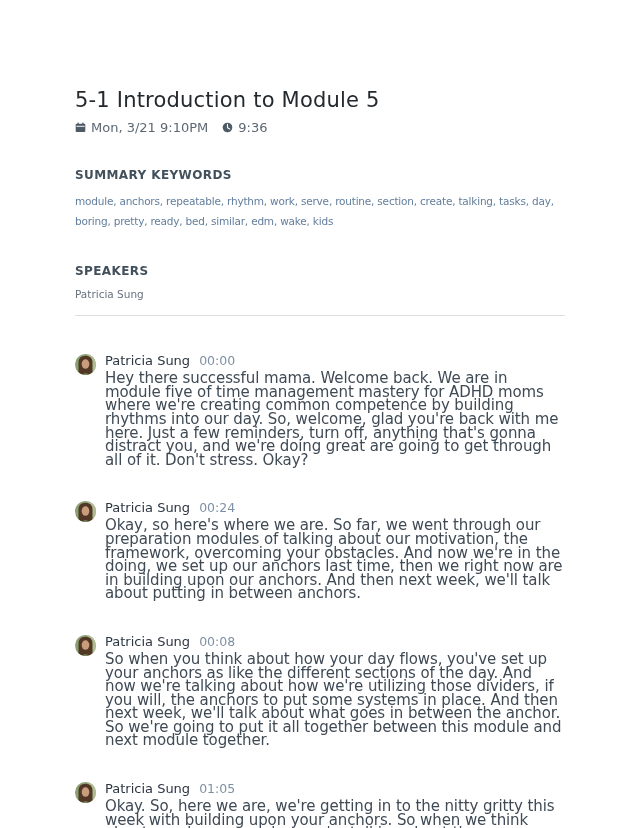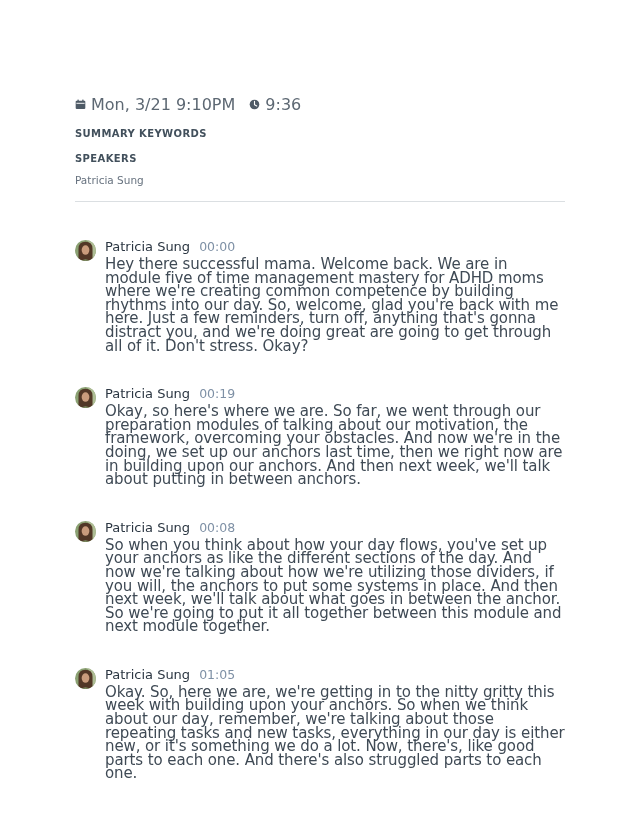--- a/index.html
+++ b/index.html
@@ -17,28 +17,28 @@
     font-size: 21px;
     font-weight: 400;
     color: #24292e;
     letter-spacing: 0.2px;
     line-height: 1.2;
   }
   .meta-row {
     margin-top: 7px;
     display: flex;
     align-items: center;
-    font-size: 16px;
+    font-size: 13px;
     color: #5d6873;
   }
   .meta-row .icon { display: inline-flex; margin-right: 5px; }
   .meta-row .meta-date { margin-right: 14px; }
   .section-label {
-    margin-top: 14px;
-    font-size: 10px;
+    margin-top: 33px;
+    font-size: 12px;
     font-weight: 700;
     color: #42505c;
     letter-spacing: 0.4px;
   }
   .keywords {
     margin-top: 9px;
     font-size: 10.5px;
     line-height: 20px;
     color: #627e9c;
     letter-spacing: -0.2px;
@@ -77,20 +77,21 @@
     line-height: 13.6px;
     color: #3f4a55;
     letter-spacing: -0.1px;
   }
 </style>
 </head>
 <body>
 
 <div class="page">
 
+  <div class="title">5-1 Introduction to Module 5</div>
 
   <div class="meta-row">
     <span class="icon">
       <svg width="11" height="11" viewBox="0 0 16 16">
         <rect x="1" y="2.5" width="14" height="12" rx="1.5" fill="#4e5a66"></rect>
         <rect x="3.5" y="0.8" width="2" height="3" rx="0.8" fill="#4e5a66"></rect>
         <rect x="10.5" y="0.8" width="2" height="3" rx="0.8" fill="#4e5a66"></rect>
         <rect x="2" y="5.5" width="12" height="1.6" fill="#ffffff" opacity="0.85"></rect>
       </svg>
     </span>
@@ -98,20 +99,21 @@
     <span class="icon">
       <svg width="11" height="11" viewBox="0 0 16 16">
         <circle cx="8" cy="8" r="7" fill="#4e5a66"></circle>
         <path d="M8 3.5 L8 8.3 L11.2 10.2" stroke="#ffffff" stroke-width="1.6" fill="none" stroke-linecap="round"></path>
       </svg>
     </span>
     <span class="meta-duration">9:36</span>
   </div>
 
   <div class="section-label">SUMMARY KEYWORDS</div>
+  <div class="keywords">module, anchors, repeatable, rhythm, work, serve, routine, section, create, talking, tasks, day, boring, pretty, ready, bed, similar, edm, wake, kids</div>
 
   <div class="section-label">SPEAKERS</div>
   <div class="speakers-name">Patricia Sung</div>
 
   <div class="divider"></div>
 
   <div class="transcript">
 
     <div class="block">
       <div class="avatar">
@@ -136,21 +138,21 @@
         <svg width="21" height="21" viewBox="0 0 24 24">
           <rect width="24" height="24" fill="#8ba173"></rect>
           <rect x="15" width="9" height="24" fill="#aebd94"></rect>
           <path d="M4 26 L4 10 Q4 2 12 2 Q20 2 20 10 L20 26 Z" fill="#513726"></path>
           <ellipse cx="12" cy="11.5" rx="4.4" ry="5.4" fill="#c99c7c"></ellipse>
           <path d="M5 26 Q12 18 19 26 Z" fill="#7d8f63"></path>
         </svg>
       </div>
       <div class="block-body">
         <div class="speaker-line">
-          <span>Patricia Sung</span><span class="timestamp">00:19</span>
+          <span>Patricia Sung</span><span class="timestamp">00:24</span>
         </div>
         <p class="block-text">Okay, so here's where we are. So far, we went through our preparation modules of talking about our motivation, the framework, overcoming your obstacles. And now we're in the doing, we set up our anchors last time, then we right now are in building upon our anchors. And then next week, we'll talk about putting in between anchors.</p>
       </div>
     </div>
 
     <div class="block">
       <div class="avatar">
         <svg width="21" height="21" viewBox="0 0 24 24">
           <rect width="24" height="24" fill="#8ba173"></rect>
           <rect x="15" width="9" height="24" fill="#aebd94"></rect>

